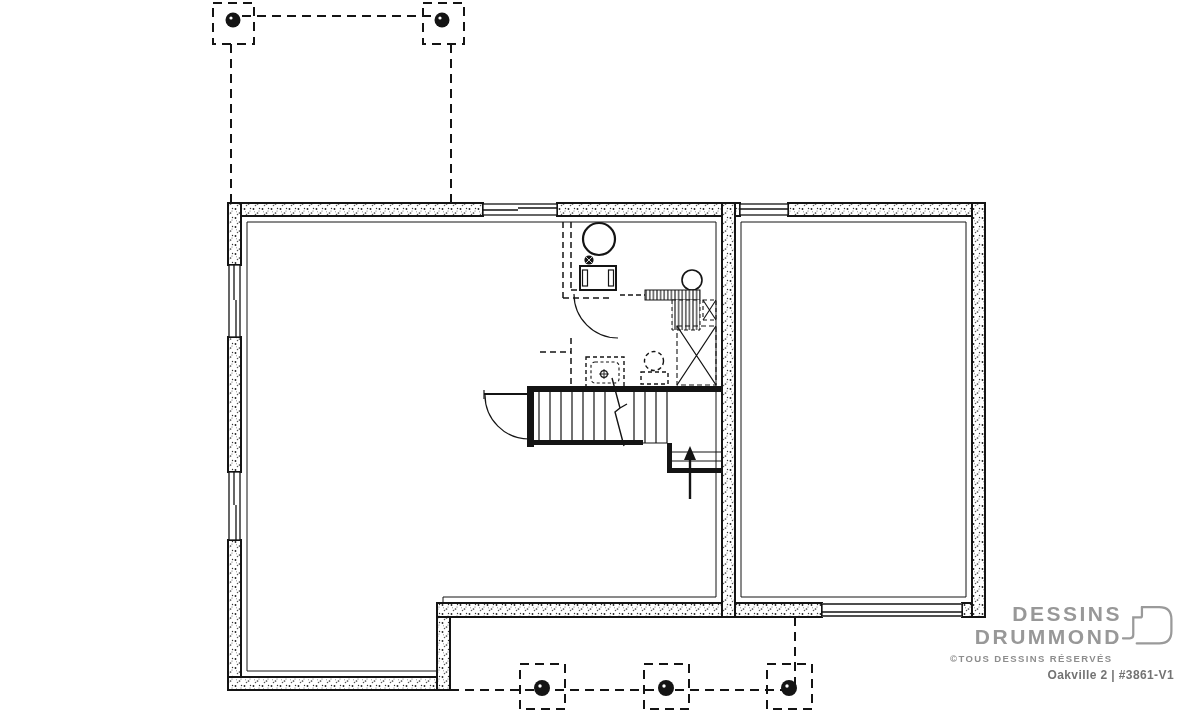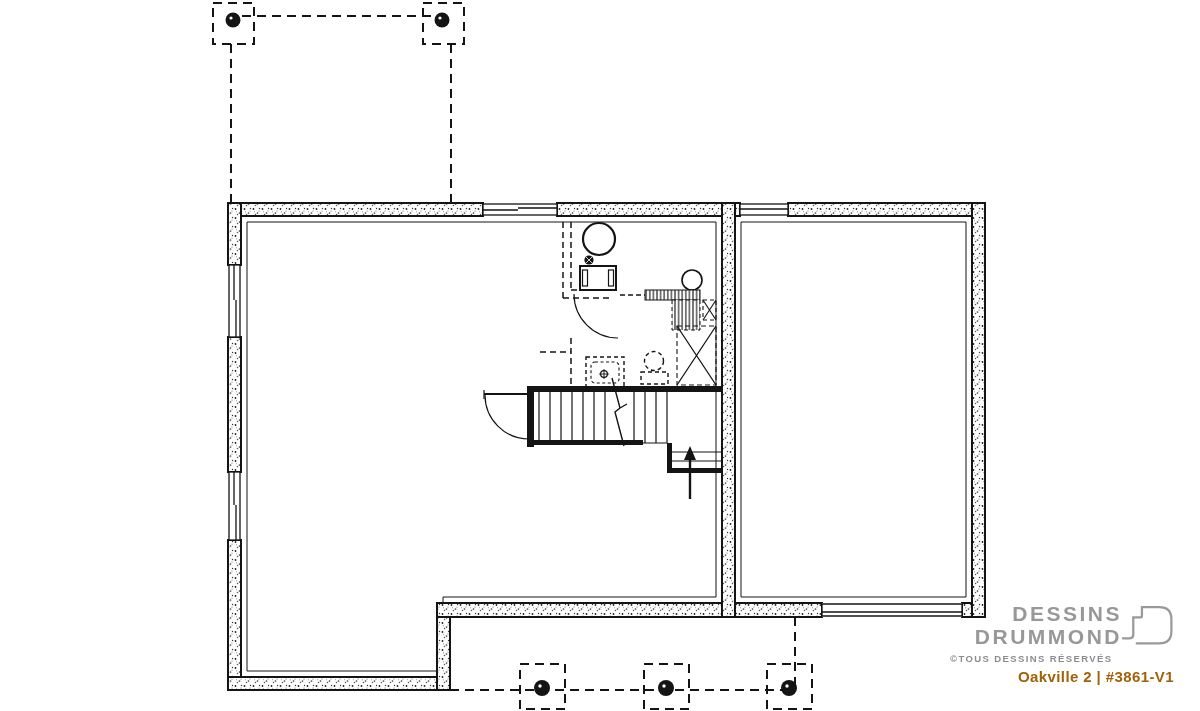--- a/index.html
+++ b/index.html
@@ -16,21 +16,21 @@
   .brand-names{
     text-align:right;color:#989898;font-weight:600;
     font-size:21px;line-height:23px;letter-spacing:2.5px;
   }
   .brand-mark{margin-top:4px;}
   .rights{
     margin-top:1px;color:#8d8d8d;font-size:9.5px;letter-spacing:1.4px;
     font-weight:600;align-self:flex-start;padding-left:6px;
   }
   .plan-title{
-    margin-top:4px;color:#a16207;font-weight:bold;font-size:15px;
+    margin-top:4px;color:#737373;font-weight:bold;font-size:12px;
     letter-spacing:0.4px;
   }
 </style>
 </head>
 <body>
 
 <svg class="plan-svg" width="1200" height="711" viewBox="0 0 1200 711">
   <defs>
     <pattern id="stip" width="9" height="9" patternUnits="userSpaceOnUse">
       <rect width="9" height="9" fill="#ffffff"></rect>

